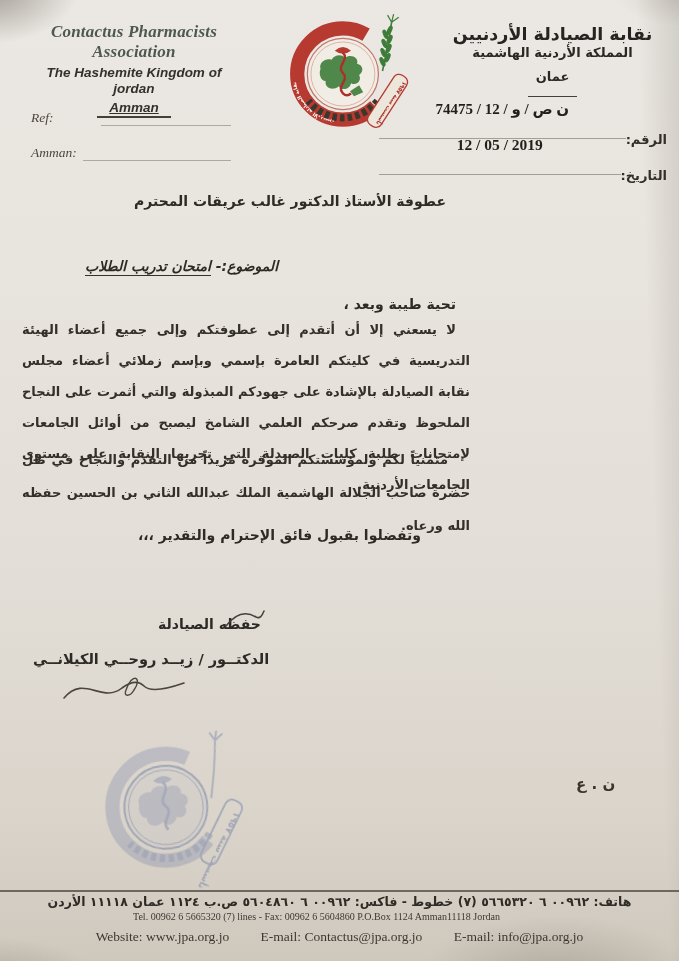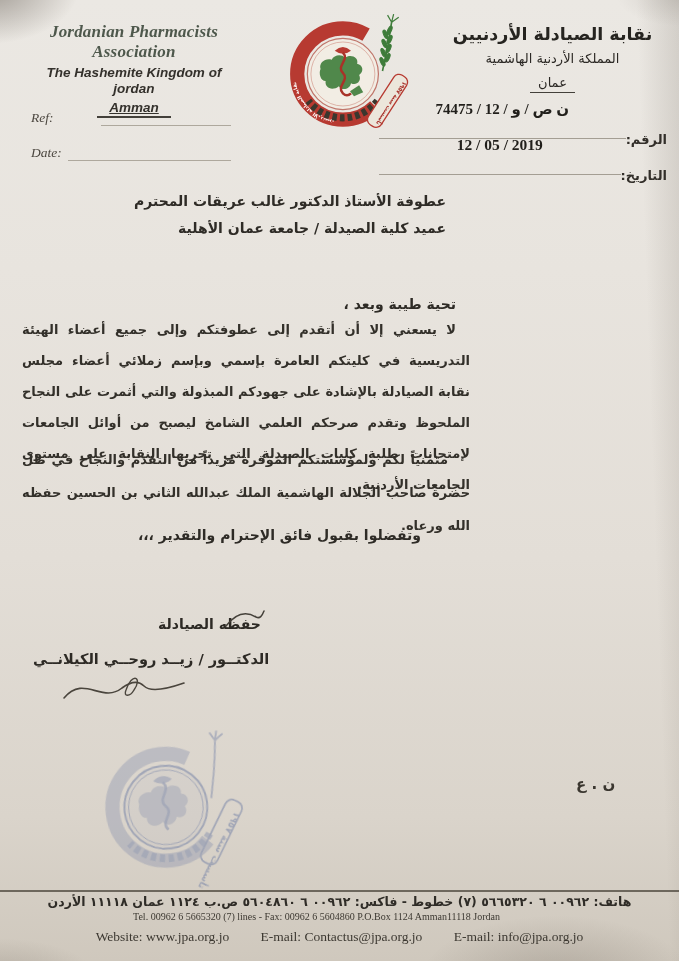--- a/index.html
+++ b/index.html
@@ -23,23 +23,23 @@
           font-size:13.5px;line-height:16px;color:#34312c;margin-top:3px;}
   .en-city{display:inline-block;font-family:"Liberation Sans",sans-serif;font-style:italic;
           font-weight:600;font-size:13.5px;color:#34312c;border-bottom:2px solid #43403a;
           padding:0 12px 1px 12px;margin-top:1px;text-decoration:underline;}
   .field-row{display:flex;align-items:flex-end;width:200px;
           font-family:"Liberation Serif",serif;font-style:italic;font-size:13.5px;color:#4b463f;}
   .field-row .line-fill{flex:1;border-bottom:1px solid #aea89d;height:14px;margin-left:6px;}
   
   .ar-block{left:435px;top:24px;width:235px;text-align:center;direction:rtl;}
   .ar-org{font-size:17.5px;font-weight:bold;color:#262420;}
-  .ar-kingdom{font-size:13px;font-weight:normal;color:#2b2824;margin-top:7px;}
-  .ar-city{display:inline-block;font-size:13px;font-weight:normal;color:#2b2824;
-           border-bottom:1.5px solid #43403a;padding:0 8px 2px 8px;margin-top:9px;}
+  .ar-kingdom{font-size:13px;font-weight:bold;color:#2b2824;margin-top:1px;}
+  .ar-city{display:inline-block;font-size:13px;font-weight:bold;color:#2b2824;
+           border-bottom:1.5px solid #43403a;padding:0 8px 12px 8px;margin-top:9px;}
   .ar-field{direction:rtl;display:flex;align-items:flex-end;}
   .ar-field .lbl{font-size:13px;font-weight:bold;color:#332f2a;transform:translateY(8px);white-space:nowrap;}
   .ar-field .val{flex:1;text-align:center;font-family:"Liberation Serif","DejaVu Sans",serif;
            font-weight:bold;font-size:15px;color:#211f1b;border-bottom:1px solid #a49e93;
            padding-bottom:20px;margin-left:14px;}
   
   .rtl{direction:rtl;}
   .addressee{right:233px;top:188px;text-align:right;font-size:14px;font-weight:bold;
            line-height:27px;color:#2e2b26;white-space:nowrap;}
   .subject{left:85px;top:258px;font-size:14px;font-weight:bold;font-style:italic;
@@ -67,32 +67,32 @@
   .footer-web{left:0;top:929px;width:679px;text-align:center;
          font-family:"Liberation Serif",serif;font-size:13.5px;color:#3c3831;}
   .footer-web .seg{display:inline-block;margin:0 14px;}
 </style>
 </head>
 <body>
 
 <div class="page">
 
   <div class="abs en-block">
-    <div class="en-org">Jordanian Pharmacists</div>
+    <div class="en-org">Contactus Pharmacists</div>
     <div class="en-org">Association</div>
     <div class="en-kingdom">The Hashemite Kingdom of jordan</div>
     <div><span class="en-city">Amman</span></div>
   </div>
 
   <div class="abs field-row" style="left:31px;top:110px;gap:41px;">
     <span>Ref:</span>
     <span class="line-fill"></span>
   </div>
   <div class="abs field-row" style="left:31px;top:145px;">
-    <span>Date:</span>
+    <span>Amman:</span>
     <span class="line-fill"></span>
   </div>
 
   <svg class="abs" style="left:285px;top:8px;" width="132" height="132" viewBox="0 0 130 130">
     <defs>
       <path id="ringArc" d="M 57,112 A 47,47 0 0 1 10,65 A 47,47 0 0 1 57,18"></path>
     </defs>
 
     <circle cx="57" cy="65" r="45" fill="none" stroke="#b73a31" stroke-width="14" pathLength="100" stroke-dasharray="71 29" stroke-dashoffset="-12.5"></circle>
     <text font-size="5" font-weight="bold" fill="#ffffff">
@@ -140,23 +140,27 @@
     <span class="lbl">الرقم:</span>
     <span class="val">ن ص / و / 12 ‏/ 74475</span>
   </div>
   <div class="abs ar-field" style="left:365px;top:136px;width:302px;">
     <span class="lbl">التاريخ:</span>
     <span class="val" style="font-size:15.5px;">2019 / 05 / 12</span>
   </div>
 
   <div class="abs addressee rtl">
     <div>عطوفة الأستاذ الدكتور غالب عريقات المحترم</div>
-    <div>عميد كلية الصيدلة / جامعة عمان الأهلية</div>
-  </div>
-
+  </div>
+
+  <div class="abs subject">
+    <span>الموضوع:-</span>
+    <span> </span>
+    <span class="sub-val">امتحان تدريب الطلاب</span>
+  </div>
 
   <div class="abs greeting rtl">تحية طيبة وبعد ،</div>
 
   <div class="abs para p1">لا يسعني إلا أن أتقدم إلى عطوفتكم وإلى جميع أعضاء الهيئة التدريسية في كليتكم العامرة بإسمي وبإسم زملائي أعضاء مجلس نقابة الصيادلة بالإشادة على جهودكم المبذولة والتي أثمرت على النجاح الملحوظ وتقدم صرحكم العلمي الشامخ ليصبح من أوائل الجامعات لإمتحانات طلبة كليات الصيدلة التي تجريها النقابة على مستوى الجامعات الأردنية.</div>
   <div class="abs para p2">متمنياً لكم ولمؤسستكم الموقرة مزيداً من التقدم والنجاح في ظل حضرة صاحب الجلالة الهاشمية الملك عبدالله الثاني بن الحسين حفظه الله ورعاه.</div>
 
   <div class="abs closing rtl">وتفضلوا بقبول فائق الإحترام والتقدير ،،،</div>
 
   <div class="abs sig-title">حفظه الصيادلة</div>
   <svg class="abs" style="left:224px;top:608px;" width="42" height="24" viewBox="0 0 42 24">

